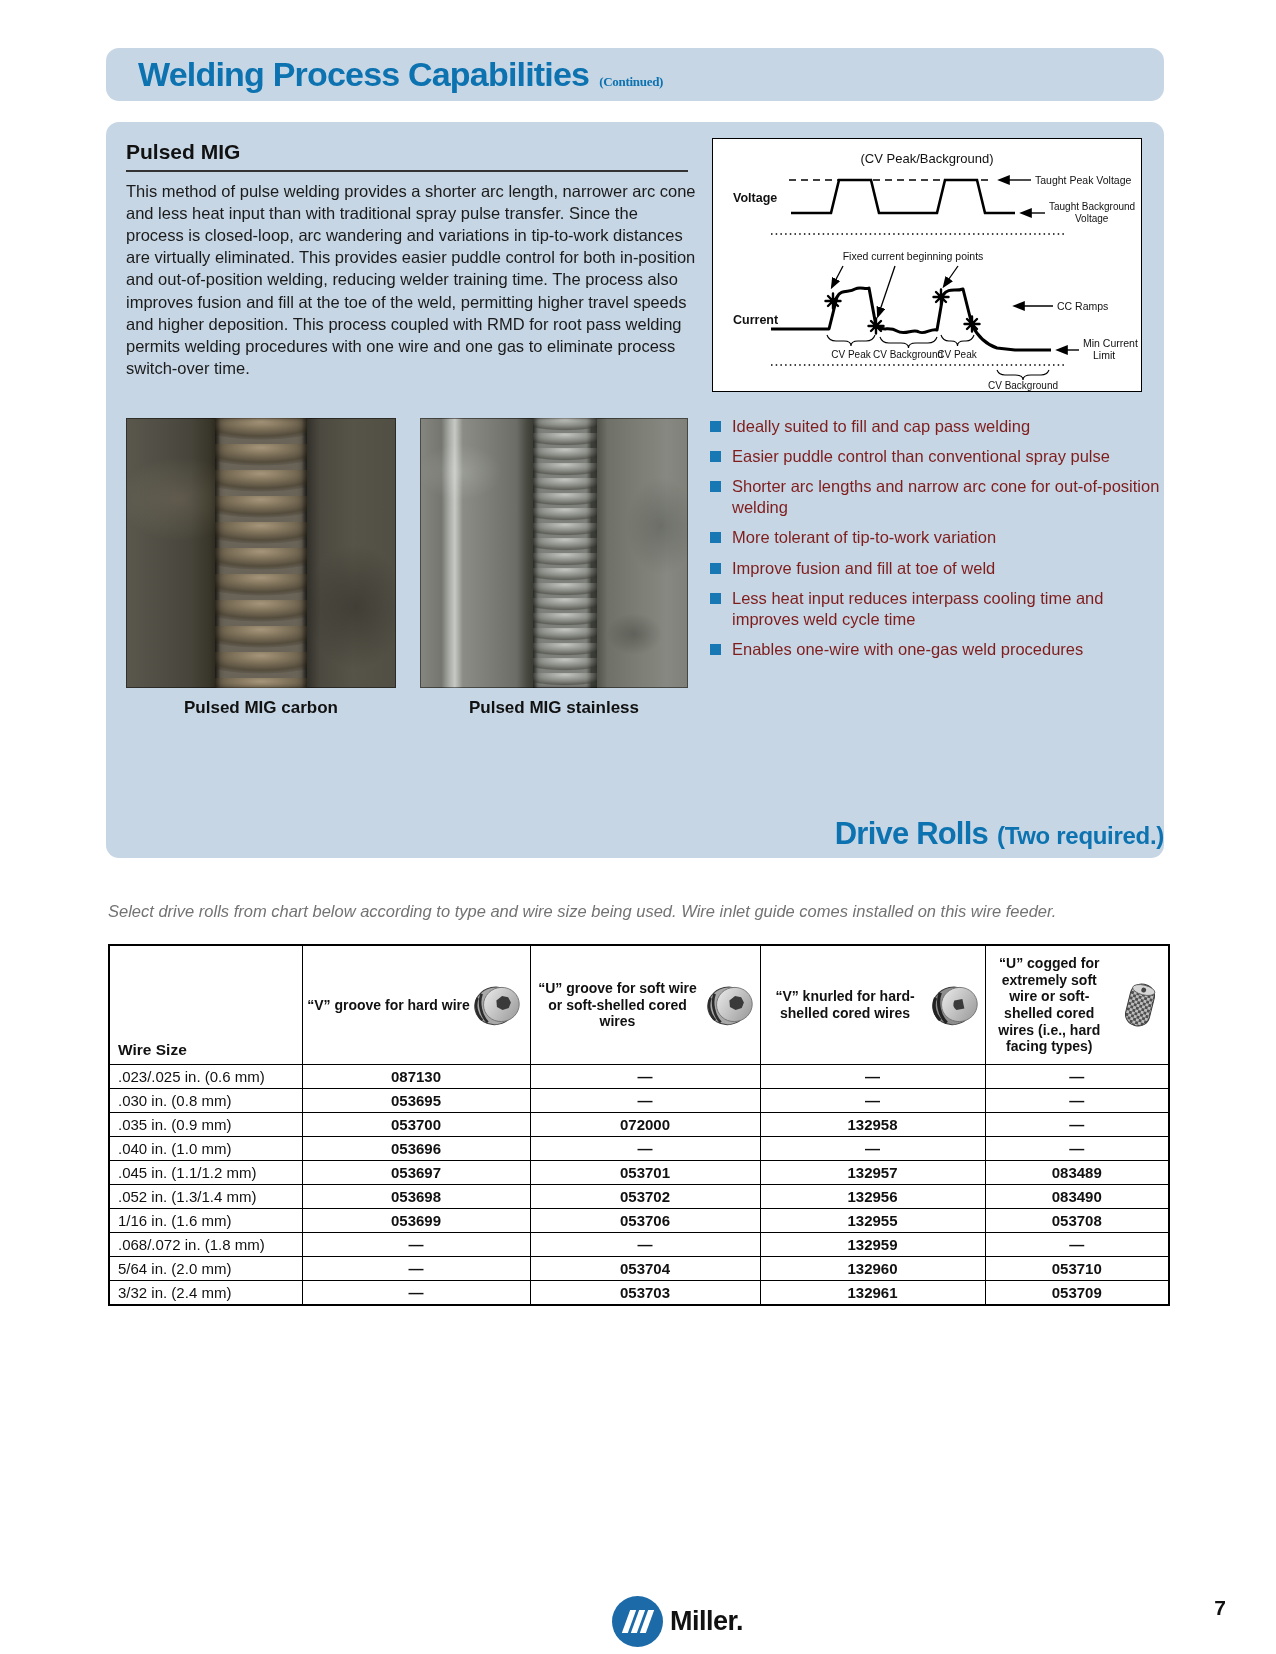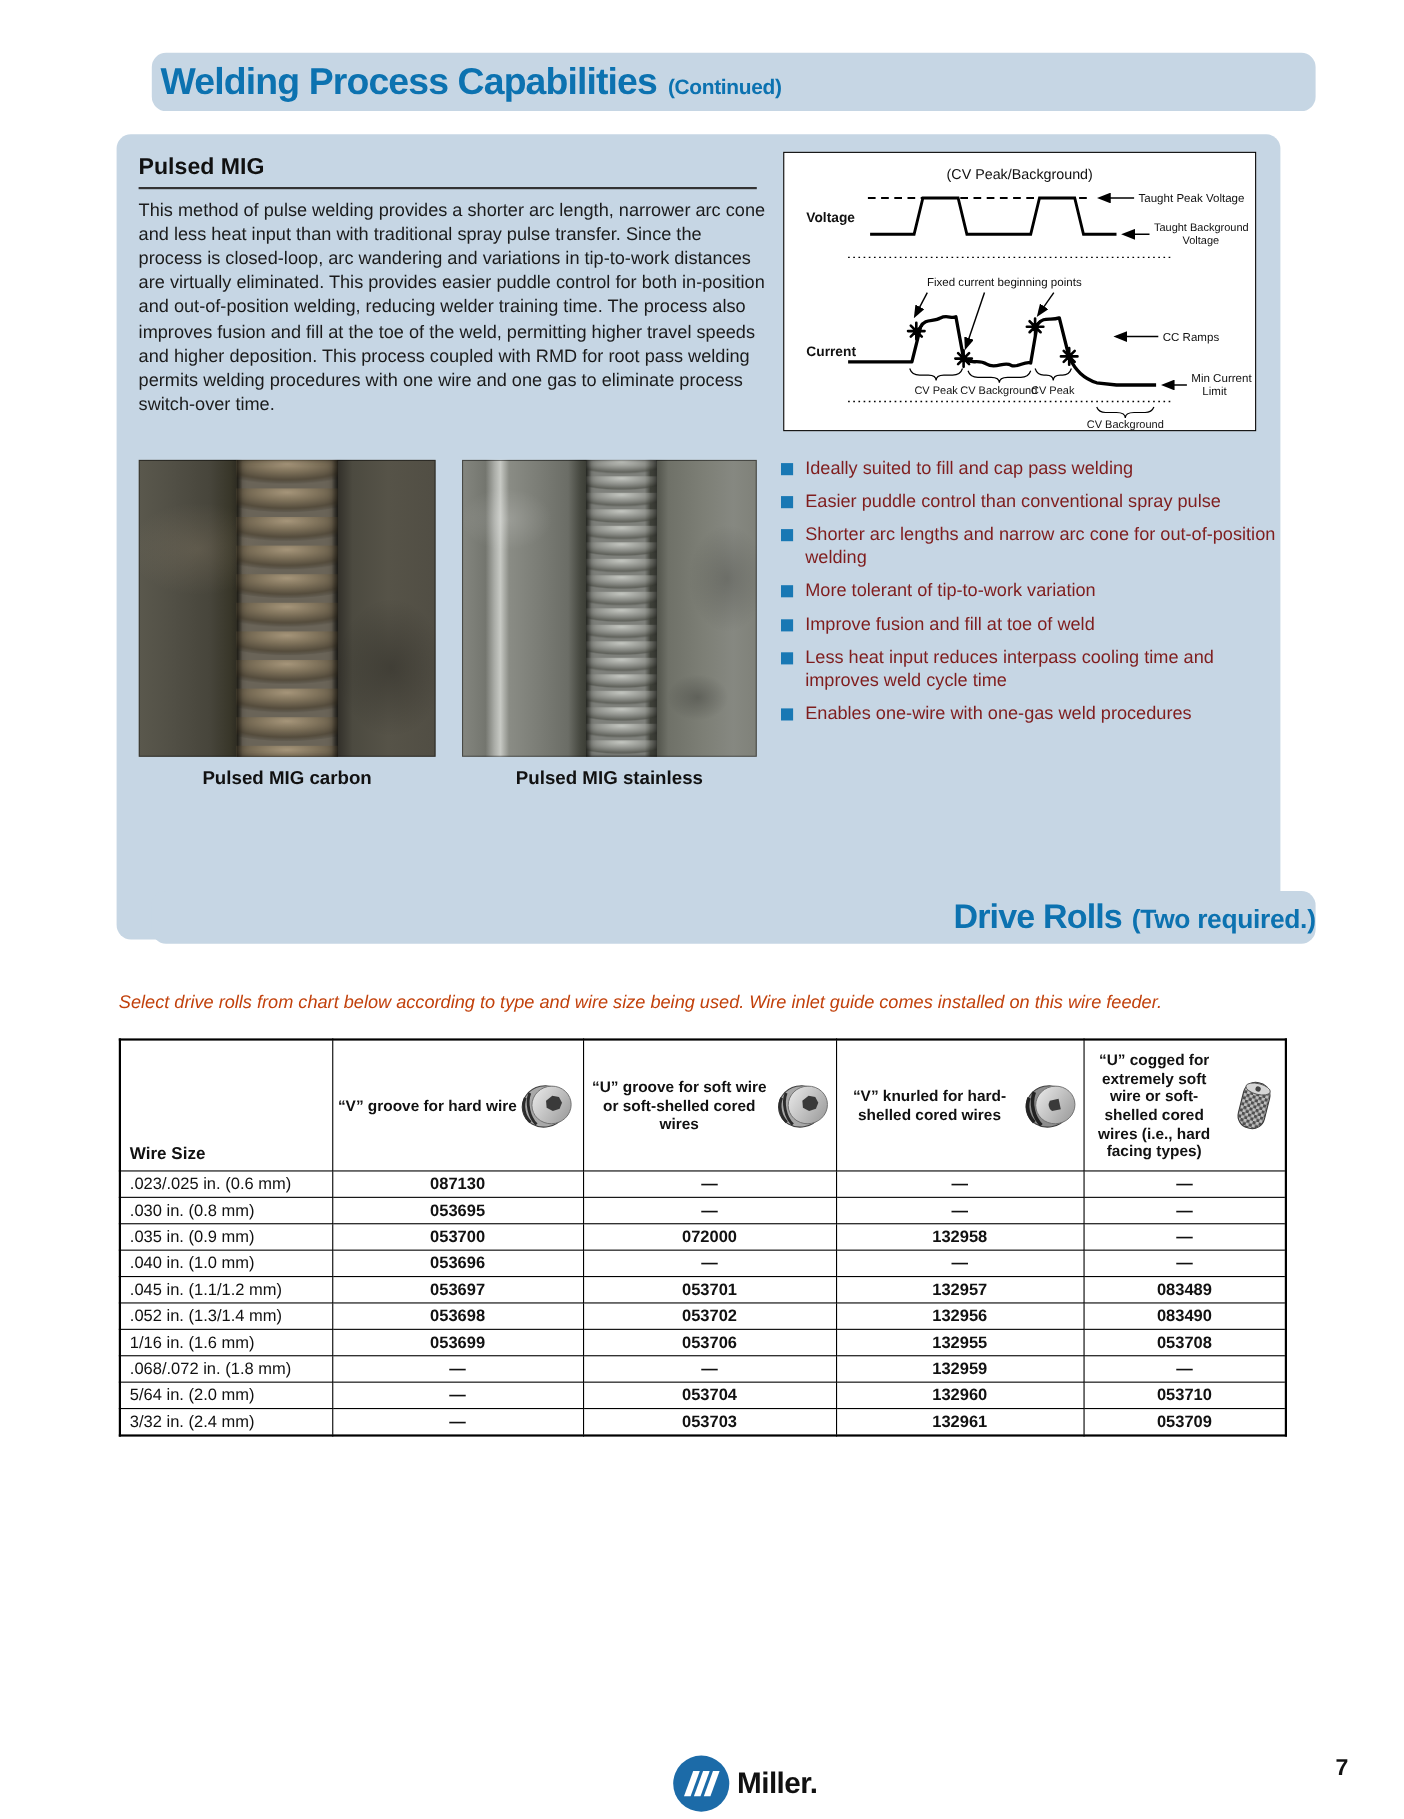--- a/index.html
+++ b/index.html
@@ -1,24 +1,24 @@
 <!DOCTYPE html>
 <html style="--accent: #0c72b0; --panel_bg: #c6d6e4; --bullet_square: #1878b4; --logo_blue: #1c6ba8;"><head>
 <meta charset="utf-8">
 <style>
   html,body{margin:0;padding:0;background:#fff;}
   .page{position:relative;width:1276px;height:1654px;background:#fff;overflow:hidden;
         font-family:"Liberation Sans",sans-serif;color:#111;}
   .banner{position:absolute;left:106px;width:1058px;background:var(--panel_bg,#c6d6e4);
-          border-radius:13px;display:flex;align-items:center;padding-left:8px;box-sizing:border-box;margin-left:32px;}
+          border-radius:13px;display:flex;align-items:center;padding-left:32px;box-sizing:border-box;}
   .banner h1{margin:0;display:flex;align-items:baseline;color:var(--accent,#0c72b0);
              font-weight:700;letter-spacing:-0.8px;}
   .banner-top{top:48px;height:53px;}
   .banner-top h1{font-size:34px;}
-  .banner-top .cont{font-size:19px;margin-left:10px;letter-spacing:-0.3px;}
+  .banner-top .cont{font-size:13px;margin-left:10px;letter-spacing:-0.3px;font-family:Liberation Serif, serif;}
   .banner-drive{top:810px;height:48px;justify-content:flex-end;}
   .banner-drive h1{font-size:31px;}
   .banner-drive .cont{font-size:24px;margin-left:9px;letter-spacing:-0.3px;}
 
   .panel{position:absolute;left:106px;top:122px;width:1058px;height:732px;
          background:var(--panel_bg,#c6d6e4);border-radius:13px;}
   .pm-title{position:absolute;left:20px;top:18px;margin:0;font-size:21px;font-weight:700;color:#111;}
   .pm-rule{position:absolute;left:20px;top:48px;width:562px;height:2px;background:#333;}
   .pm-para{position:absolute;left:20px;top:58px;width:572px;margin:0;font-size:16.5px;
            line-height:1.34;color:#1b1b1b;}
@@ -57,21 +57,21 @@
     background-size:100% 15px;background-repeat:repeat-y;
     box-shadow:inset 5px 0 7px -3px rgba(0,0,0,.55), inset -5px 0 7px -3px rgba(0,0,0,.55);}
   .caption{position:absolute;top:576px;width:270px;text-align:center;font-size:17px;font-weight:700;}
   .cap-l{left:20px;} .cap-r{left:314px;width:268px;}
 
   .bullets{position:absolute;left:604px;top:294px;width:452px;margin:0;padding:0;list-style:none;}
   .bullets li{display:flex;gap:11px;margin-bottom:9px;font-size:16.5px;line-height:1.28;color:#7f1d1d;}
   .sq{flex:0 0 auto;width:11px;height:11px;margin-top:5px;background:var(--bullet_square,#1878b4);}
 
   .note{position:absolute;left:108px;top:902px;margin:0;width:1060px;font-size:16.5px;
-        font-style:italic;color:#c2410c;}
+        font-style:italic;color:#737373;}
 
   .rolls-table{position:absolute;left:108px;top:944px;width:1060px;border-collapse:collapse;
                table-layout:fixed;border:2px solid #000;}
   .rolls-table th,.rolls-table td{border:1.5px solid #000;padding:0;}
   .rolls-table th{height:113px;vertical-align:middle;}
   .rolls-table th.wire-size{vertical-align:bottom;text-align:left;padding:0 0 5px 8px;
       font-size:15.5px;font-weight:700;}
   .hdr{display:flex;align-items:center;justify-content:center;gap:3px;padding:2px;}
   .hdr-text{font-weight:700;font-size:14px;line-height:1.18;text-align:center;}
   .roll{width:52px;height:52px;flex:0 0 auto;}

